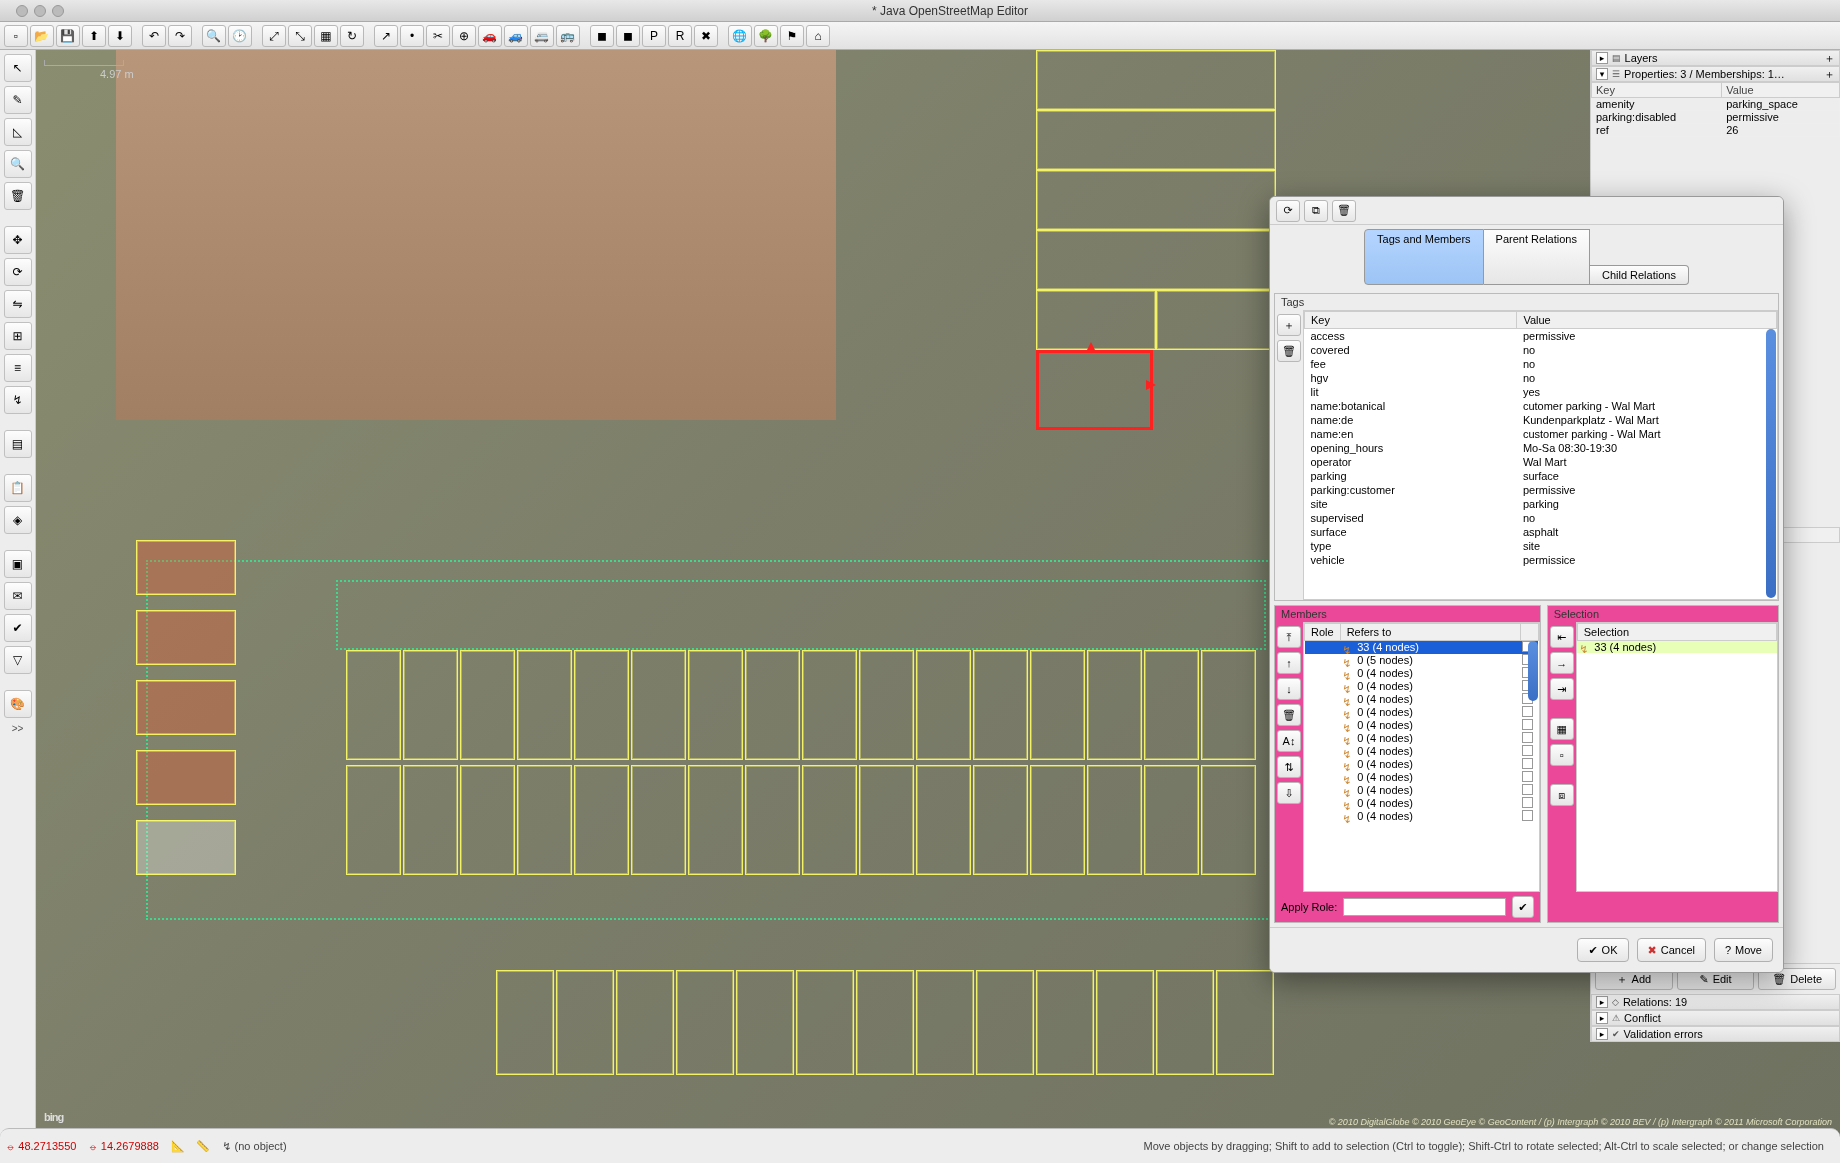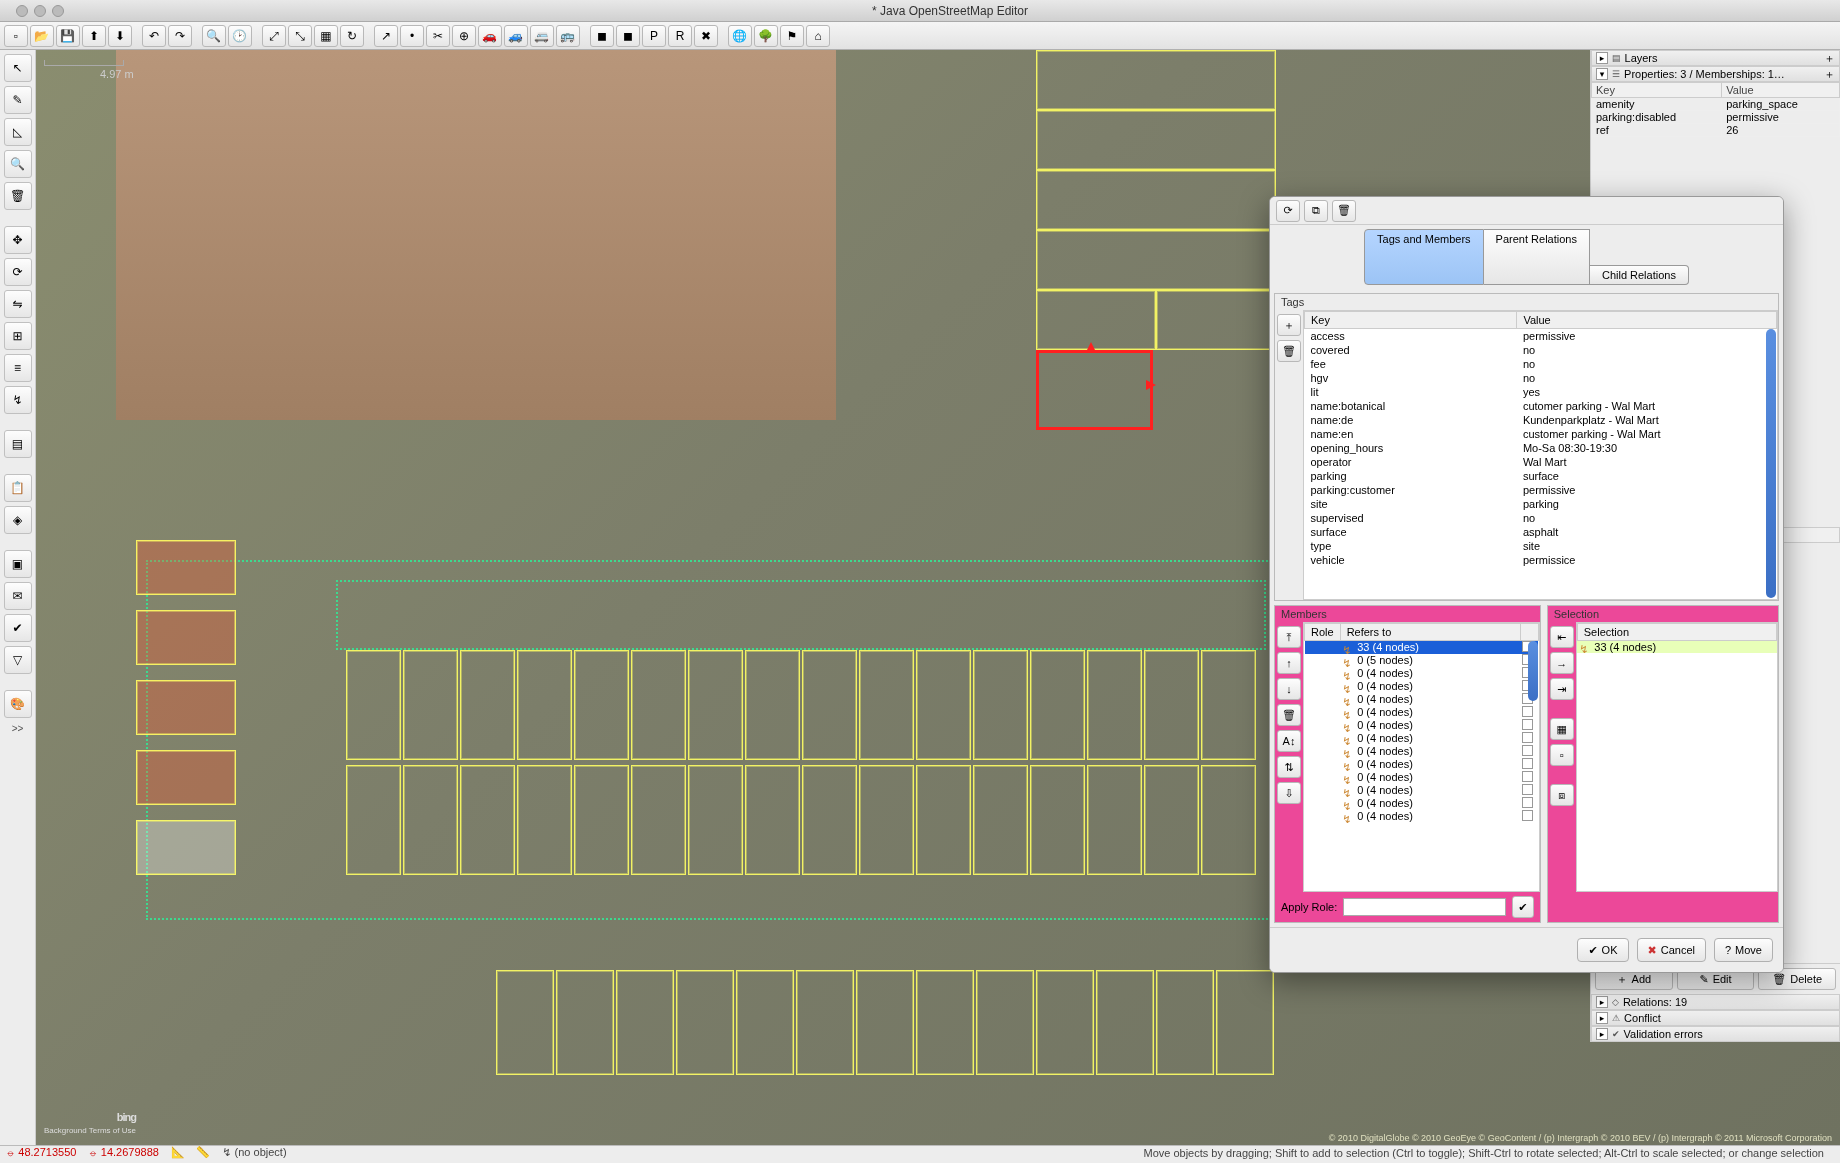--- a/index.html
+++ b/index.html
@@ -17,31 +17,31 @@
 .tb-btn svg, .tb-btn span { pointer-events: none; }
 .tb-sep { width: 6px; }
 
 
 .ltoolbar { position: absolute; left: 0; top: 50px; width: 36px; bottom: 18px; background: #ededed; border-right: 1px solid #ccc; display: flex; flex-direction: column; align-items: center; padding-top: 4px; gap: 4px; }
 .lt-btn { width: 28px; height: 28px; background: linear-gradient(#fdfdfd,#e6e6e6); border: 1px solid #c0c0c0; border-radius: 3px; display: flex; align-items: center; justify-content: center; cursor: pointer; }
 .lt-sep { height: 8px; }
 .lt-text { font-size: 10px; color: #555; }
 
 
-.map { position: absolute; left: 36px; top: 50px; right: 0; bottom: 18px; background: linear-gradient(135deg,#8a8d6f 0%, #7c7e6a 40%, #6f7260 100%); overflow: hidden; text-align: right; }
+.map { position: absolute; left: 36px; top: 50px; right: 0; bottom: 18px; background: linear-gradient(135deg,#8a8d6f 0%, #7c7e6a 40%, #6f7260 100%); overflow: hidden; }
 .roof { position: absolute; background: linear-gradient(#b8967a,#a07f63); }
 .asphalt { position: absolute; background: #7a7d71; }
 .pspace { position: absolute; border: 1px solid rgba(255,255,100,.9); }
 .pspace::after { content:""; position:absolute; inset:0; box-shadow: inset 0 0 0 1px rgba(255,255,100,.4); }
 .dotted-green { position:absolute; border: 2px dotted #3dd98f; }
 .selected { position:absolute; border: 3px solid #ff2020; }
 .sel-arrow { position:absolute; width:0; height:0; border-left:5px solid transparent; border-right:5px solid transparent; border-bottom:10px solid #ff2020; }
 .scale { position:absolute; left:8px; top:10px; color:#ccc; font-size:10px; }
 .bing { position:absolute; left:8px; bottom:10px; color:#ddd; font-size:20px; font-weight:bold; letter-spacing:-1px; }
-.attrib { position:absolute; right:8px; bottom:2px; color:#e0e0c0; font-size:9px; }
+.attrib { position:absolute; right:8px; bottom:18px; color:#e0e0c0; font-size:9px;font-style:italic; }
 
 
 .rpanel { position: absolute; right: 0; top: 50px; width: 250px; background: #ededed; border-left: 1px solid #ccc; }
 .panel-header { height: 16px; background: linear-gradient(#f0f0f0,#e0e0e0); border: 1px solid #ccc; display:flex; align-items:center; padding: 0 4px; gap:4px; font-size:11px; }
 .panel-header .plus { width:12px; height:12px; border:1px solid #999; background:#fff; font-size:9px; display:flex; align-items:center; justify-content:center; }
 .arrow-icon { font-size:9px; color:#555; }
 .prop-table { width:100%; border-collapse: collapse; font-size:11px; }
 .prop-table th { text-align:left; background:#f0f0f0; border:1px solid #ccc; padding:1px 4px; font-weight:normal; color:#444; }
 .prop-table td { padding:0 4px; border:1px solid #eee; }
 .panel-btns { display:flex; gap:4px; padding:4px; border-top:1px solid #ccc; }
@@ -92,21 +92,21 @@
 .sel-table-wrap { flex:1; height:270px; background:#fff; border:1px solid #ccc; }
 .sel-sel { background:#e8ffb8; }
 
 .apply-role { display:flex; align-items:center; gap:6px; padding:4px 6px; }
 .apply-role input { flex:1; height:18px; border:1px solid #aaa; }
 
 .dlg-buttons { display:flex; justify-content: flex-end; gap:8px; padding:10px; border-top:1px solid #ccc; background:#ededed; }
 .dlg-btn { height:24px; padding:0 10px; background:linear-gradient(#fdfdfd,#e6e6e6); border:1px solid #b0b0b0; border-radius:4px; display:flex; align-items:center; gap:4px; }
 
 
-.status { position:absolute; left:0; right:0; bottom:0; height:18px; background:#ededed; border-top:1px solid #bbb; display:flex; align-items:flex-end; font-size:11px; color:#444; padding:4px 6px; gap:12px; }
+.status { position:absolute; left:0; right:0; bottom:0; height:18px; background:#ededed; border-top:1px solid #bbb; display:flex; align-items:center; font-size:11px; color:#444; padding:17px 6px; gap:12px;border-radius:9px; }
 .status .coord { color:#c00; }
 .status .hint { margin-left:auto; margin-right: 10px; }
 
 
 .ico { width:16px; height:16px; display:inline-flex; align-items:center; justify-content:center; font-size:12px; }
 </style>
 </head>
 <body>
 
 <div class="titlebar">

